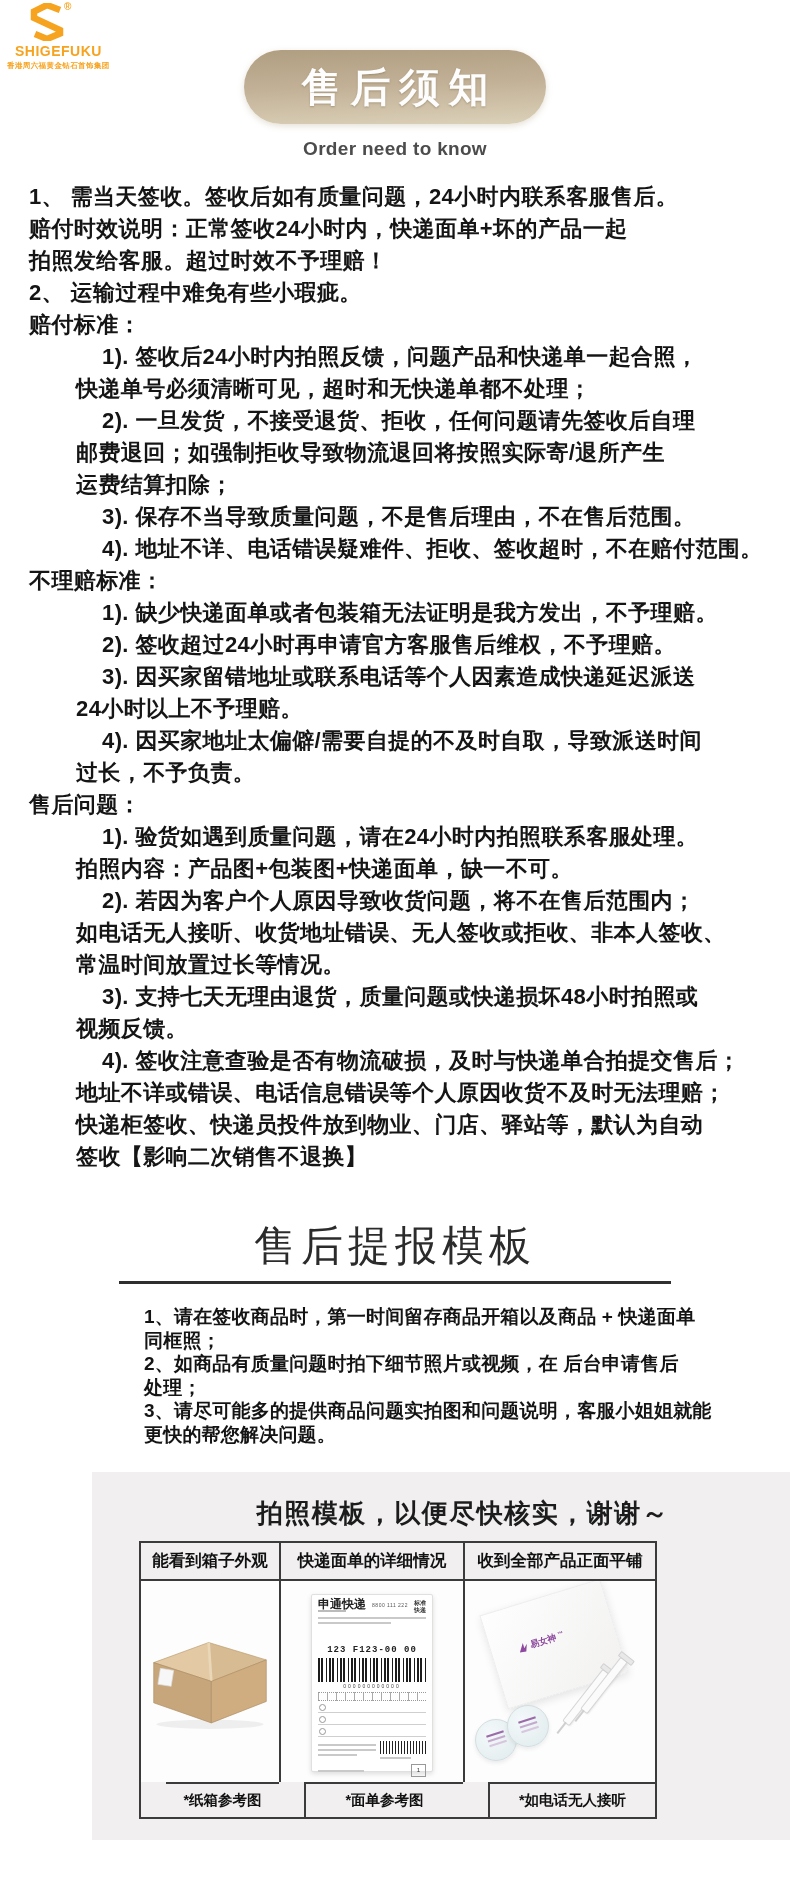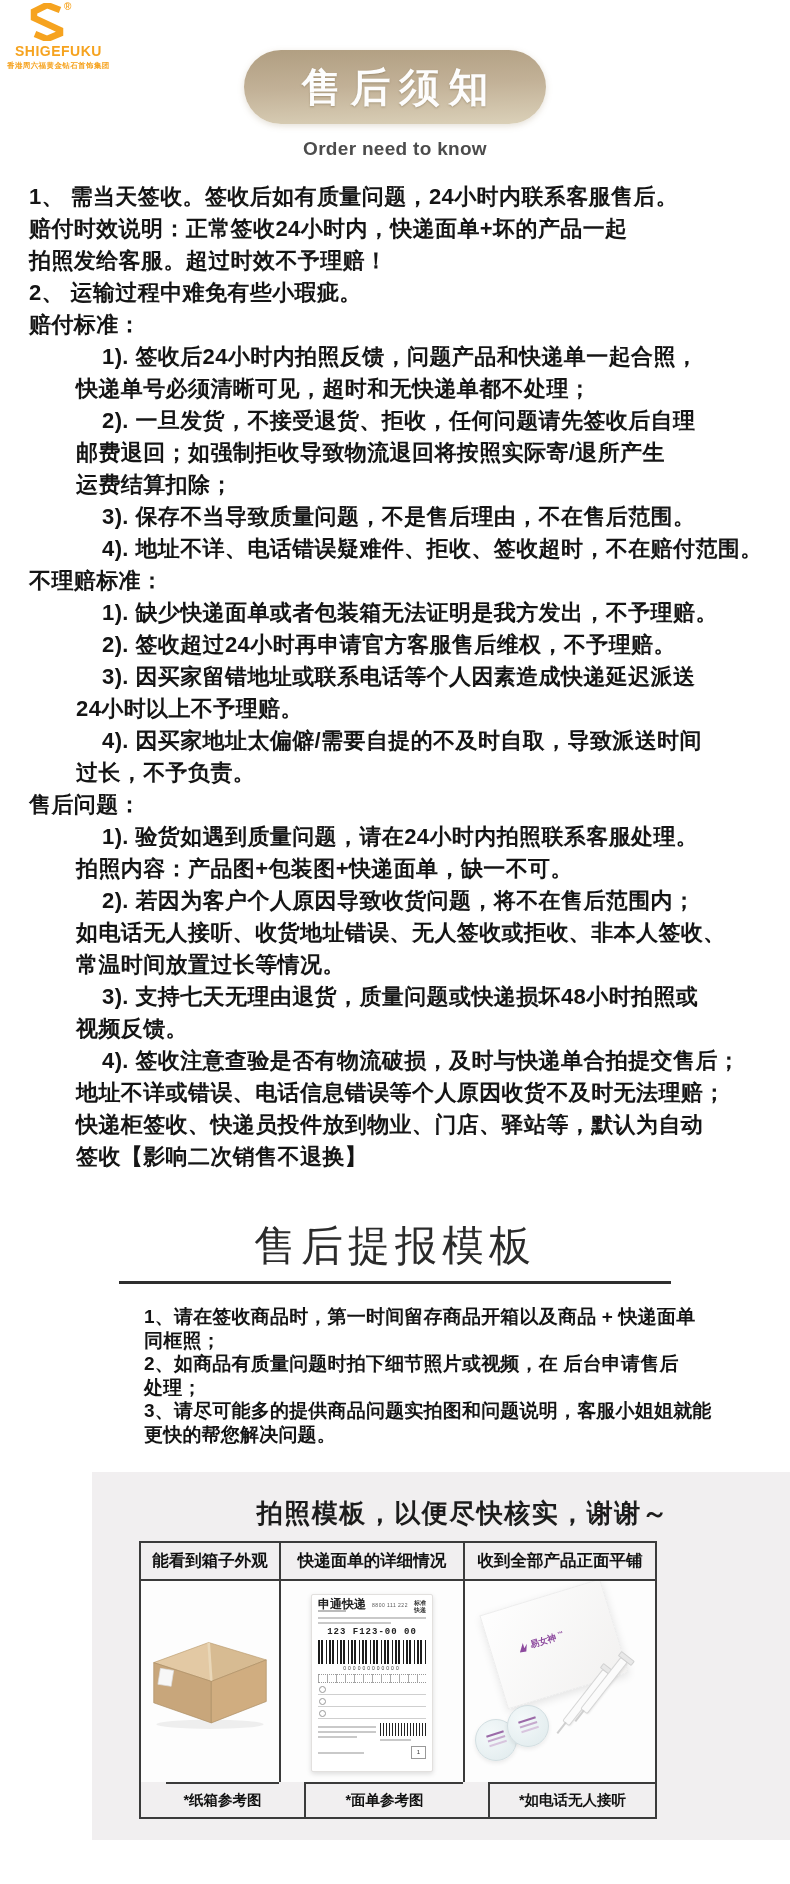--- a/index.html
+++ b/index.html
@@ -56,21 +56,21 @@
   
   .waybill{position:absolute;left:50%;top:13px;transform:translateX(-50%);width:122px;height:178px;background:#fff;
           border:1px solid #e2e0de;box-shadow:0 2px 5px rgba(0,0,0,.13);border-radius:2px;padding:5px 6px;box-sizing:border-box;}
   .wb-head{display:flex;justify-content:space-between;align-items:flex-start;}
   .wb-brand{font-size:12px;font-weight:800;color:#222;line-height:8px;}
   .wb-brand-sub{display:block;width:28px;height:2px;background:#bbb;margin-top:2px;}
   .wb-phone{font-size:5px;color:#555;margin-top:2px;letter-spacing:.5px;}
   .wb-svc{font-size:6px;color:#333;text-align:right;line-height:7px;font-weight:700;}
   .wb-fine{height:2px;background:#c9c9c9;margin-top:3px;}
   .wb-fine.short{width:68%;}
-  .wb-code{font-size:9px;font-weight:700;letter-spacing:1px;text-align:center;margin-top:3px;color:#222;
+  .wb-code{font-size:9px;font-weight:700;letter-spacing:1px;text-align:center;margin-top:21px;color:#222;
           font-family:"Liberation Mono","DejaVu Sans Mono",monospace;}
   .wb-barcode{height:24px;margin-top:3px;
           background:repeating-linear-gradient(90deg,#1c1c1c 0 2px,#fff 2px 3px,#1c1c1c 3px 5px,#fff 5px 8px,#1c1c1c 8px 9px,#fff 9px 11px);}
   .wb-digits{font-size:5px;text-align:center;letter-spacing:2px;color:#444;margin-top:1px;}
   .wb-sort{height:7px;margin-top:3px;border-top:1px dotted #999;border-bottom:1px dotted #999;
           background:repeating-linear-gradient(90deg,#aaa 0 1px,transparent 1px 9px);}
   .wb-row{height:11px;border-bottom:1px solid #cfcfcf;position:relative;}
   .wb-row::before{content:'';position:absolute;left:1px;top:3px;width:5px;height:5px;border:1px solid #999;border-radius:50%;}
   .wb-sec{display:flex;margin-top:4px;gap:4px;align-items:flex-start;}
   .wb-sec-left{flex:1;}

